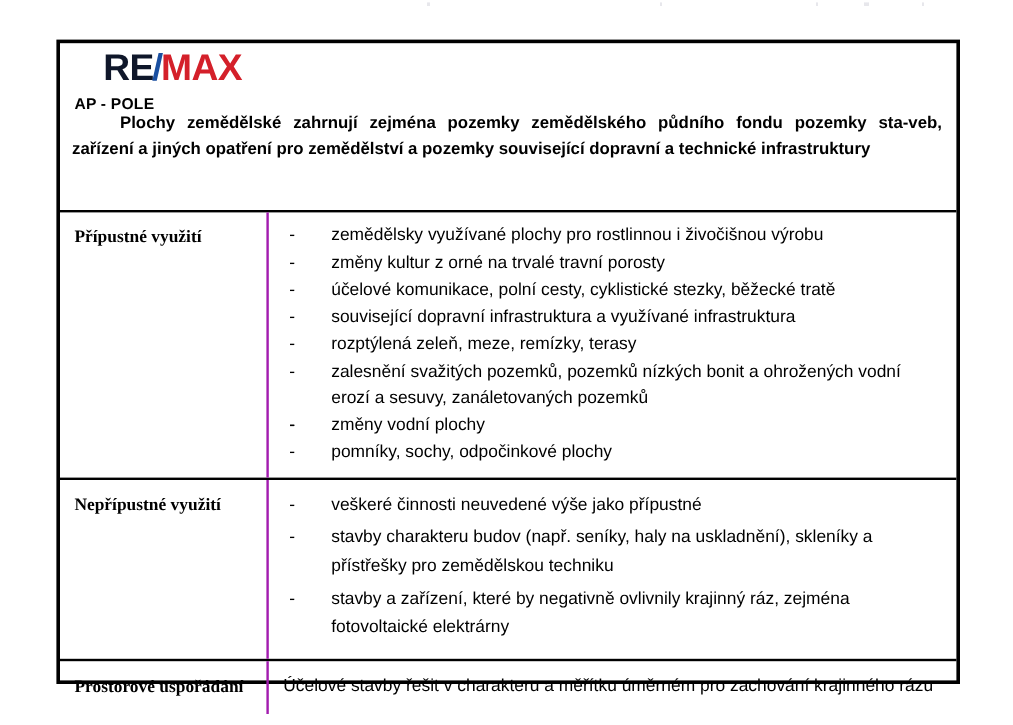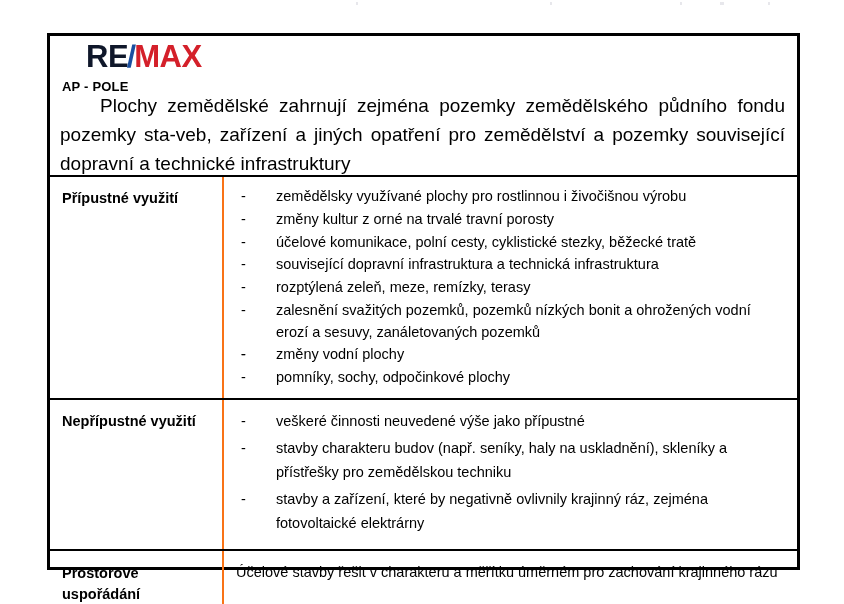--- a/index.html
+++ b/index.html
@@ -87,39 +87,40 @@
     font-size: 13px;
     font-weight: bold;
     letter-spacing: 0.2px;
     white-space: nowrap;
   }
   .header-para {
     position: absolute;
     left: 10px;
     right: 12px;
     top: 56px;
-    font-size: 19px;
-    font-weight: normal;
+    font-size: 14px;
+    font-weight: bold;
     line-height: 1.52;
     text-align: justify;
     text-justify: inter-word;
     text-indent: 40px;
     hyphens: manual;
   }
 
   
   .cell-label {
     width: 174px;
     flex: 0 0 174px;
     box-sizing: border-box;
-    border-right: 2px solid #f97316;
+    border-right: 2px solid #a21caf;
     padding: 11px 8px 10px 12px;
     font-size: 14.5px;
     font-weight: bold;
     line-height: 1.42;
+    font-family: Liberation Serif, serif;
   }
   .cell-content {
     flex: 1 1 auto;
     box-sizing: border-box;
     padding: 11px 12px 10px 12px;
   }
 
   ul.dash-list {
     list-style: none;
     margin: 0;
@@ -178,21 +179,21 @@
     <div class="header-para">Plochy zemědělské zahrnují zejména pozemky zemědělského půdního fondu pozemky sta-veb, zařízení a jiných opatření pro zemědělství a pozemky související dopravní a technické infrastruktury</div>
   </div>
 
   <div class="row row-pripustne">
     <div class="cell-label">Přípustné využití</div>
     <div class="cell-content">
       <ul class="dash-list">
         <li><span class="dash">-</span><span>zemědělsky využívané plochy pro rostlinnou i živočišnou výrobu</span></li>
         <li><span class="dash">-</span><span>změny kultur z orné na trvalé travní porosty</span></li>
         <li><span class="dash">-</span><span>účelové komunikace, polní cesty, cyklistické stezky, běžecké tratě</span></li>
-        <li><span class="dash">-</span><span>související dopravní infrastruktura a technická infrastruktura</span></li>
+        <li><span class="dash">-</span><span>související dopravní infrastruktura a využívané infrastruktura</span></li>
         <li><span class="dash">-</span><span>rozptýlená zeleň, meze, remízky, terasy</span></li>
         <li><span class="dash">-</span><span>zalesnění svažitých pozemků, pozemků nízkých bonit a ohrožených vodní erozí a sesuvy, zanáletovaných pozemků</span></li>
         <li><span class="dash">-</span></li>
         <li><span class="dash">-</span><span>změny vodní plochy</span></li>
         <li><span class="dash">-</span><span>pomníky, sochy, odpočinkové plochy</span></li>
       </ul>
     </div>
   </div>
 
   <div class="row row-nepripustne">

